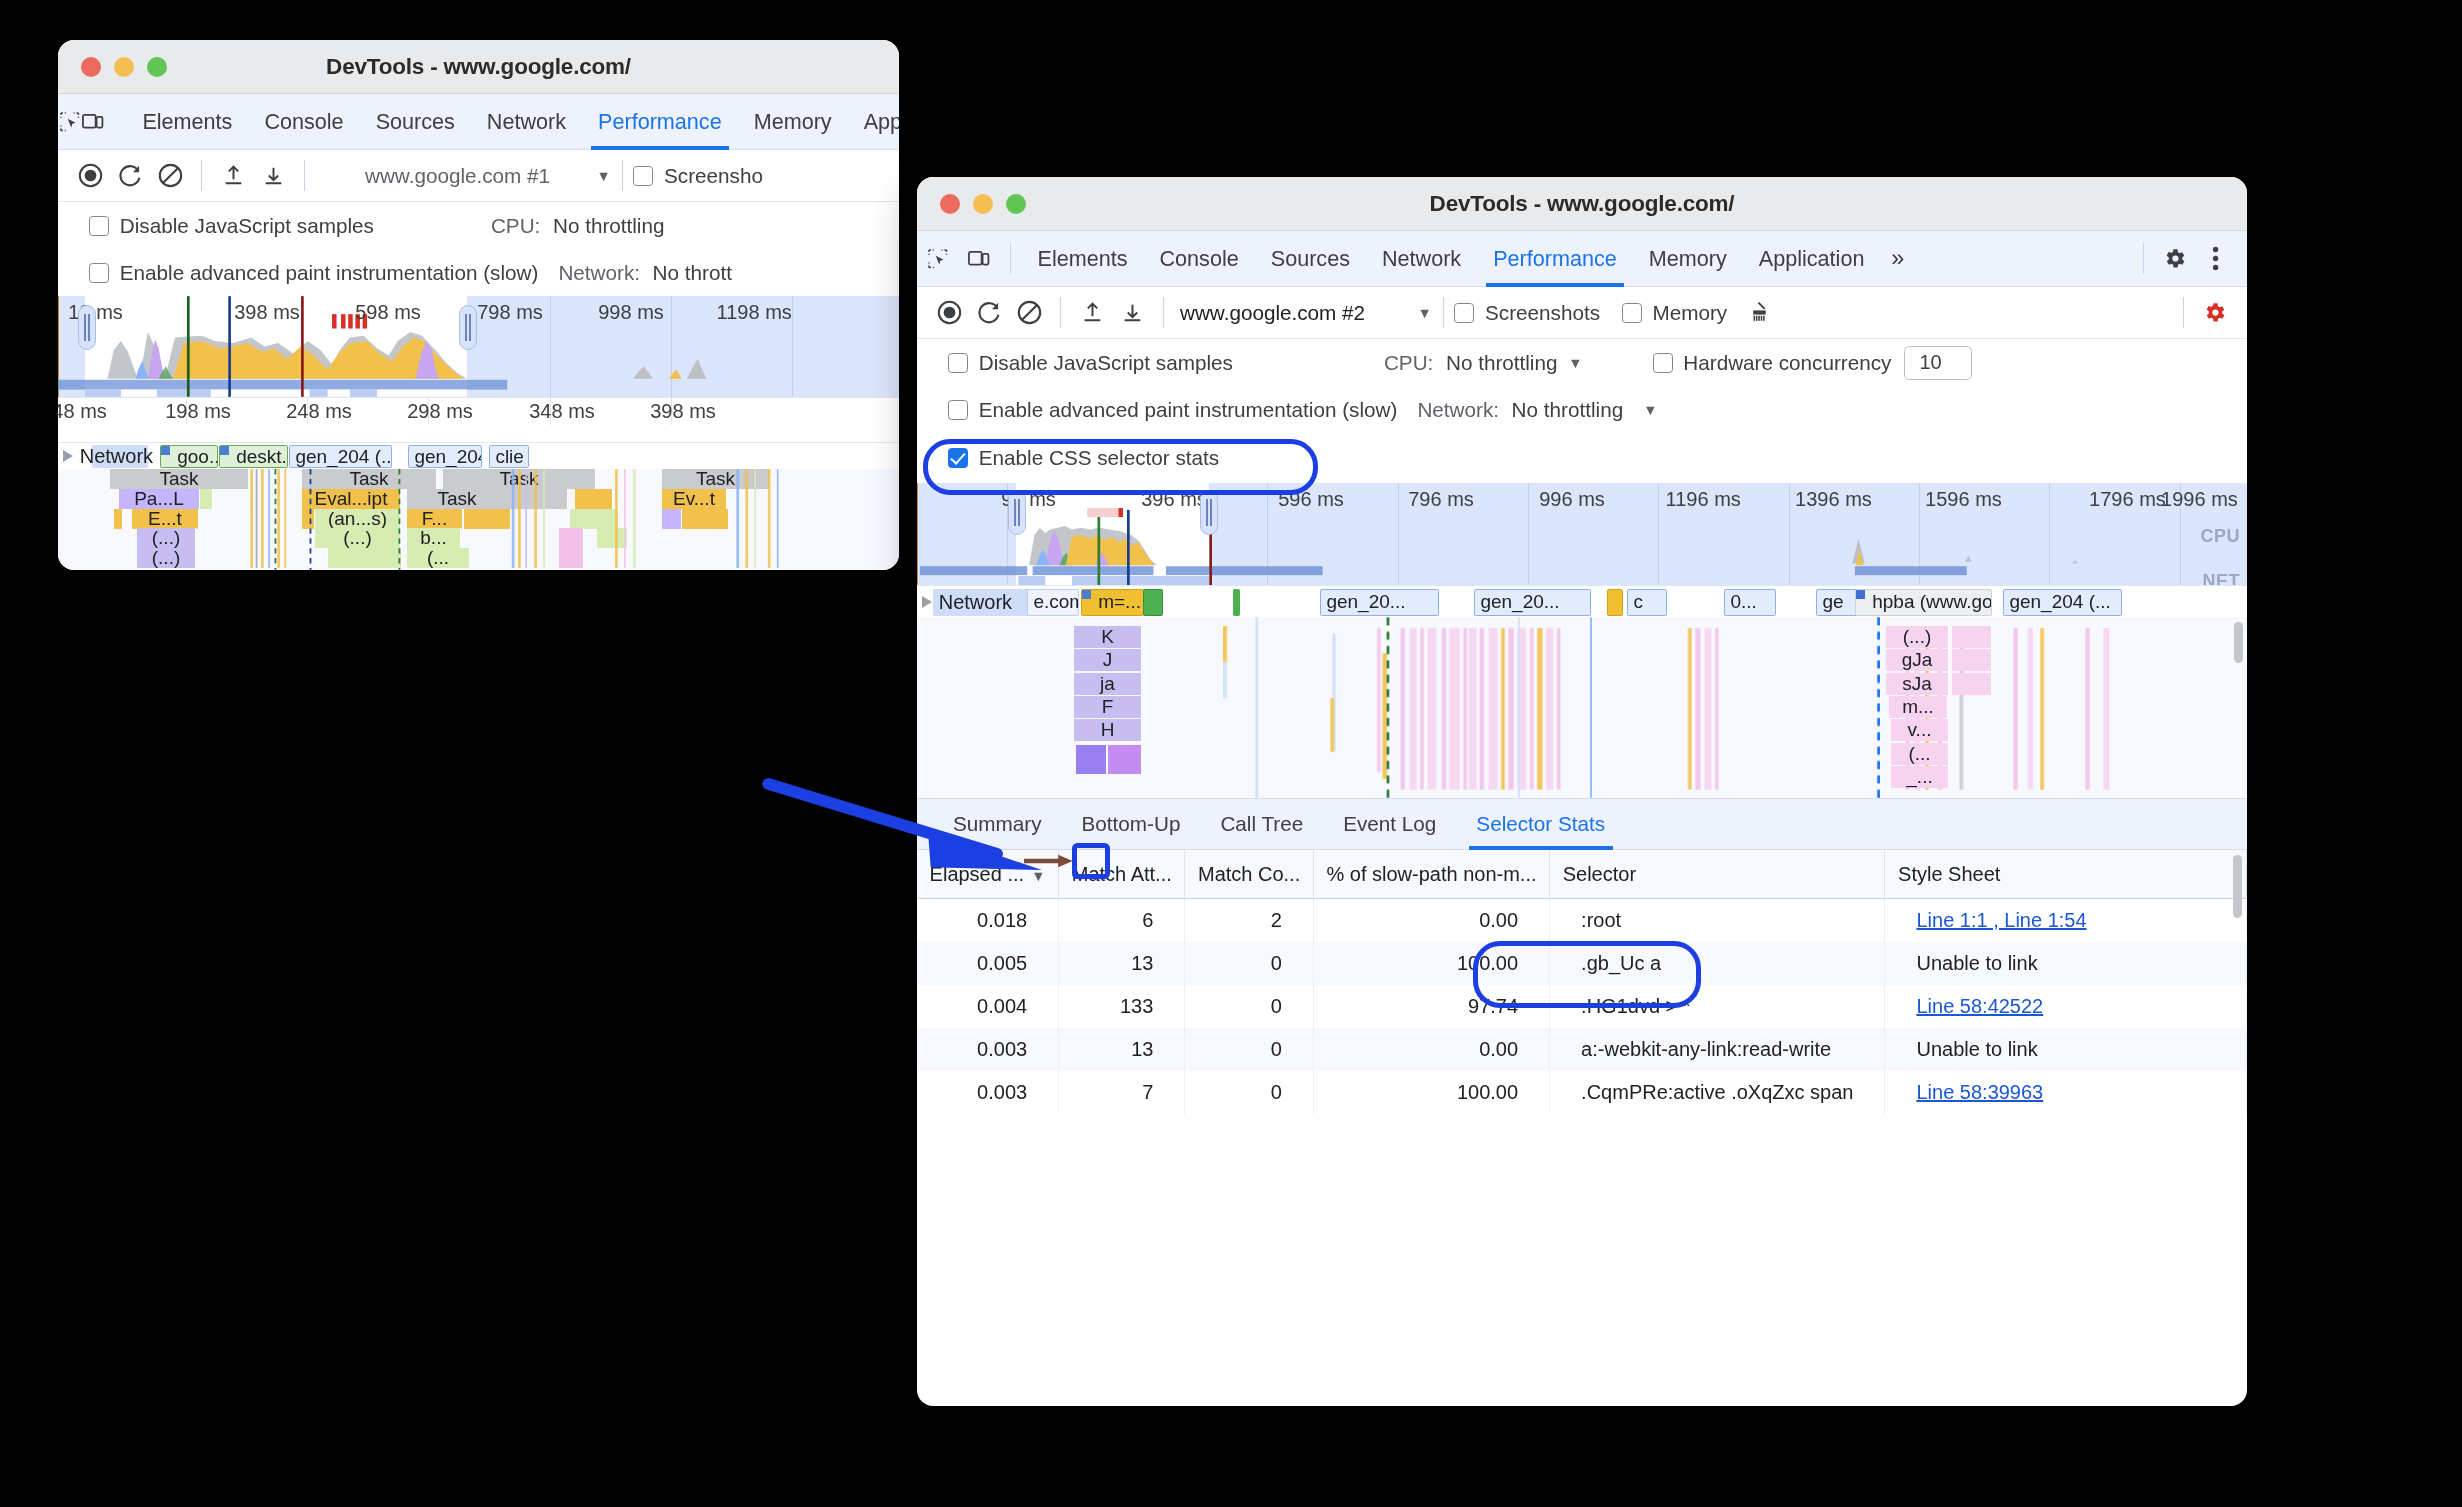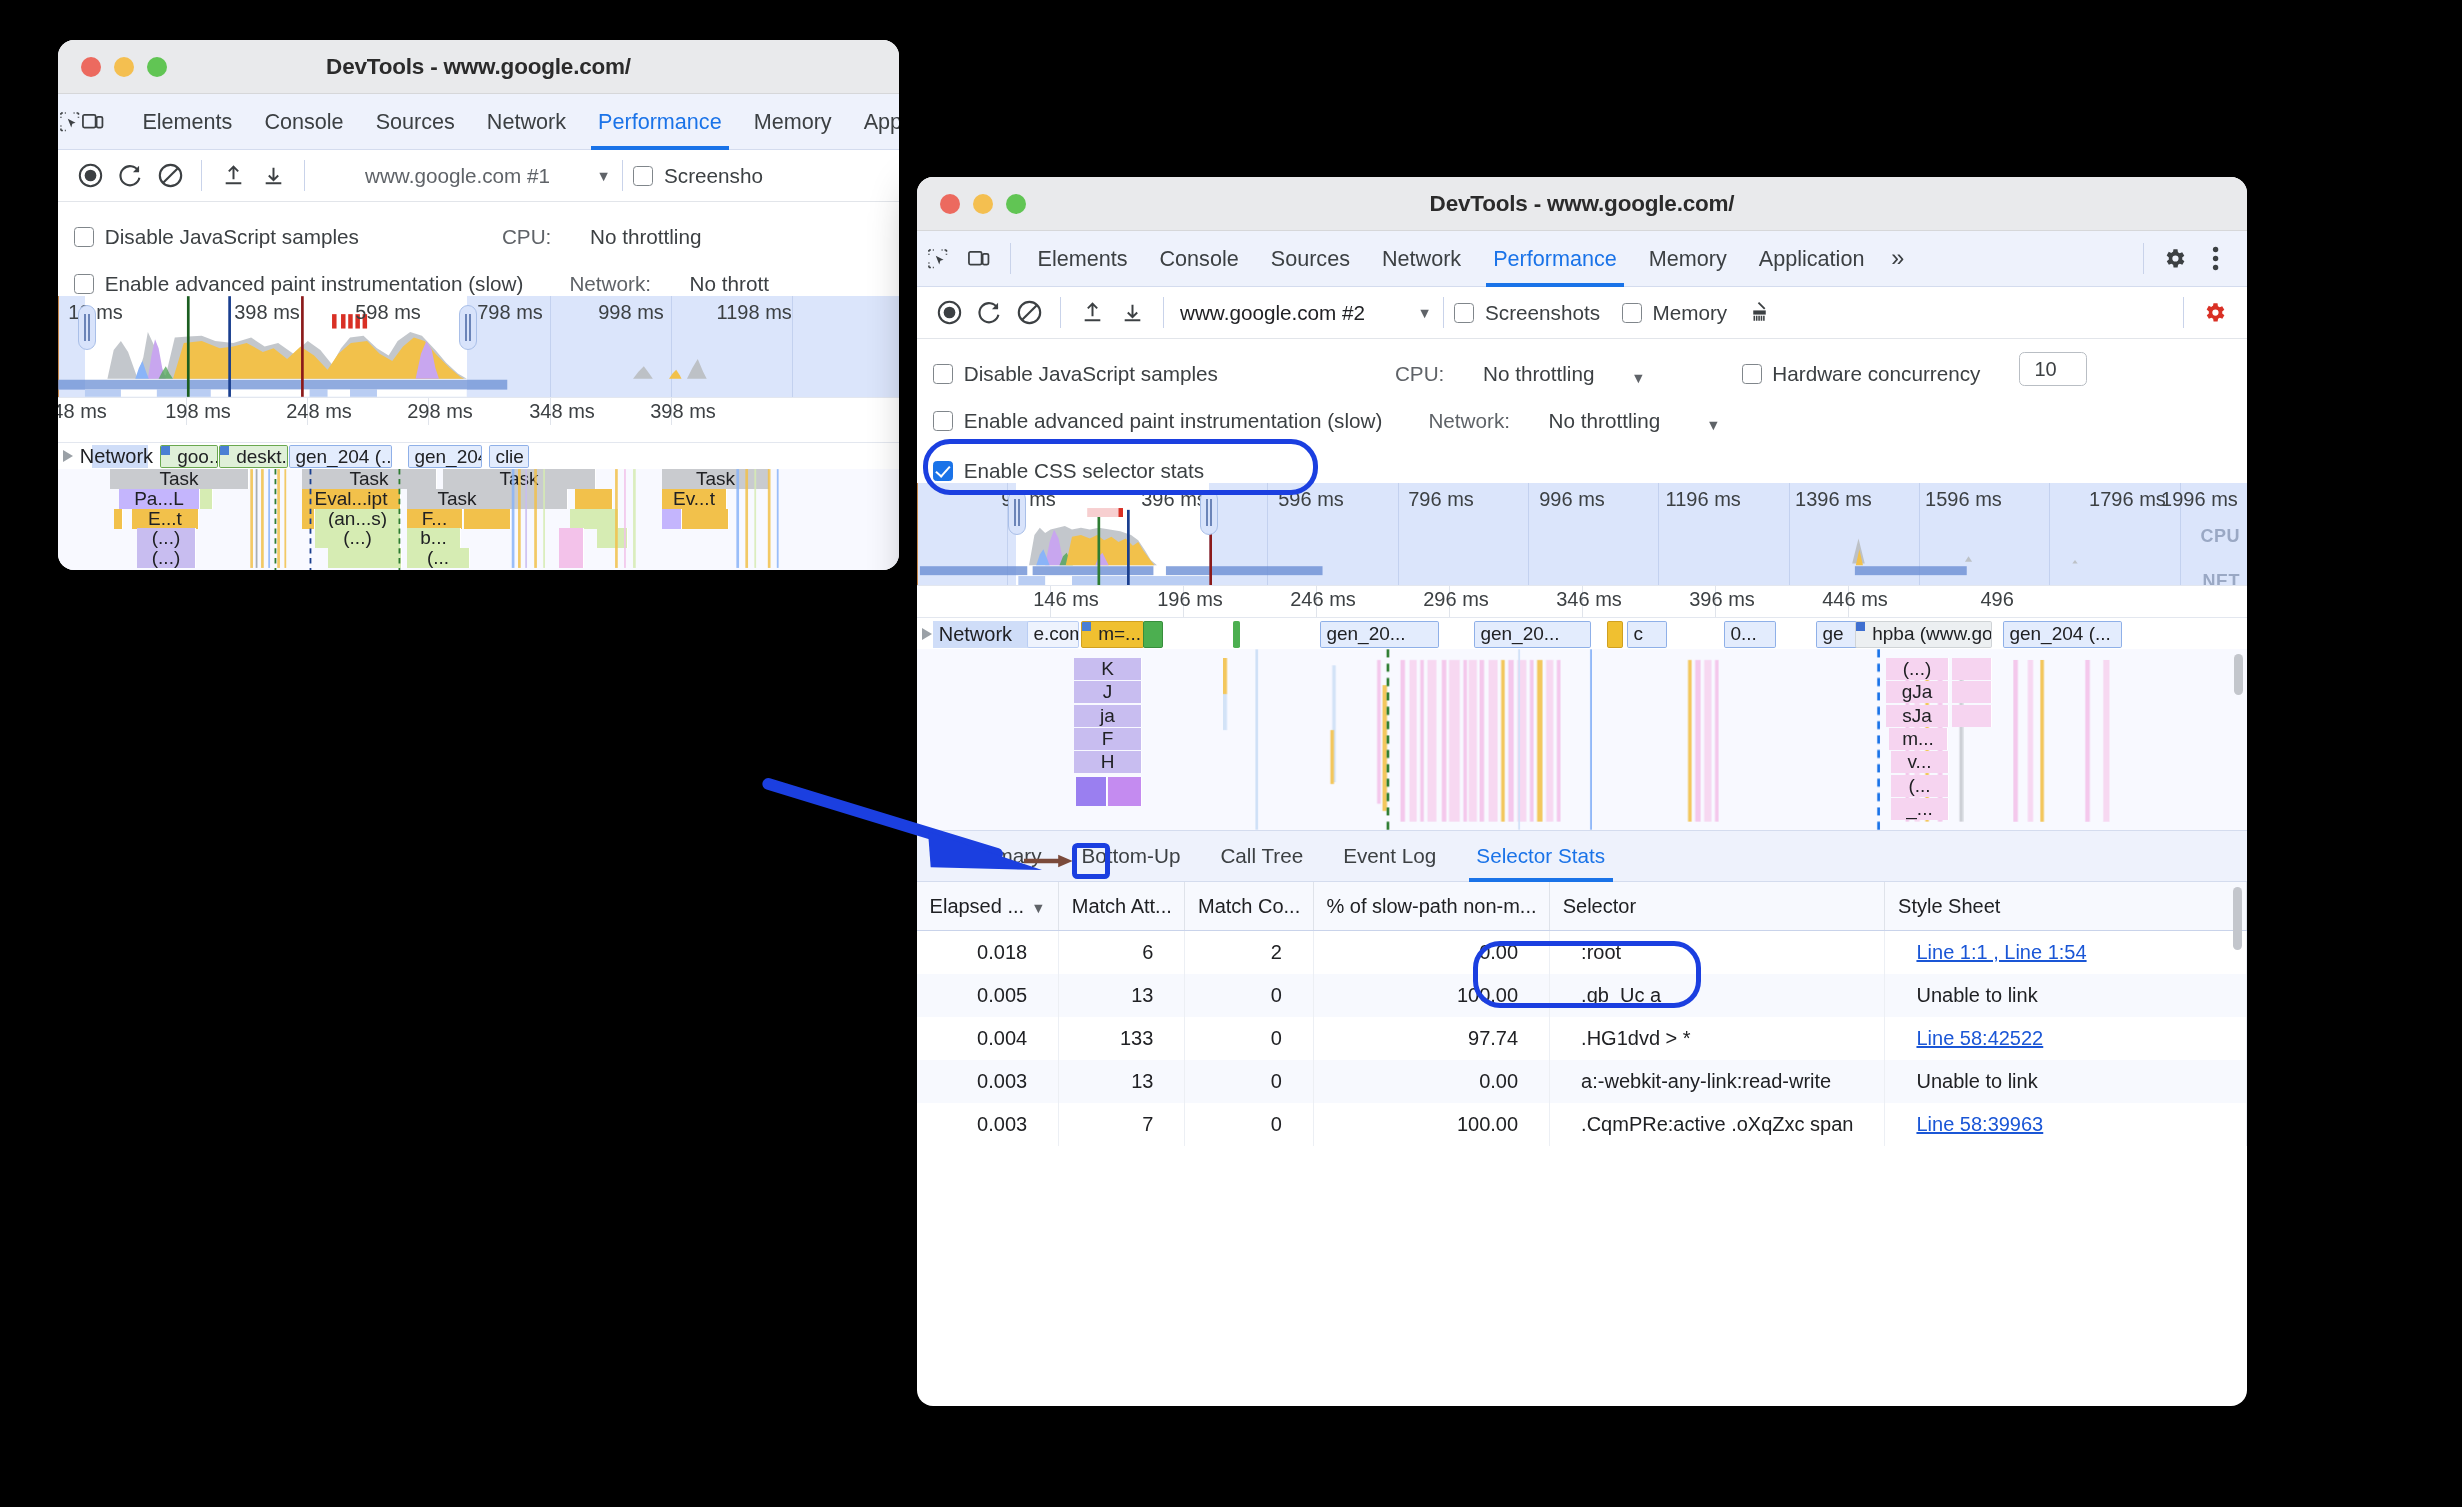--- a/index.html
+++ b/index.html
@@ -75,22 +75,22 @@
   }
   .cbx.on { background:#1a73e8; border-color:#1a73e8; position:relative; }
   .cbx.on::after{
     content:""; position:absolute; left:5.4px; top:0.9px; width:6.3px; height:11.7px;
     border:solid #fff; border-width:0 2.7px 2.7px 0; transform:rotate(42deg);
   }
   .cklabel { display:flex; align-items:center; gap:10.8px; font-size:20.7px; color:#3c4043; white-space:nowrap; }
 
   
   .setrow {
-    height: 47px; display:flex; align-items:flex-end; background:#fff;
-    padding-left: 16px; font-size:20.7px; color:#3c4043;gap:26px;
+    height: 47px; display:flex; align-items:center; background:#fff;
+    padding-left: 31px; font-size:20.7px; color:#3c4043;
   }
   .muted { color:#5f6368; }
 
   
   .overview { position:relative; background:#dbe5fb; overflow:hidden; }
   .ruler { position:absolute; top:0; left:0; right:0; height:40px; }
   .rtick { position:absolute; top:5.4px; font-size:20px; color:#3c4043; transform:translateX(-100%); padding-right:7.2px; white-space:nowrap;}
   .gridline { position:absolute; top:0; bottom:0; width:0.9px; background:#c3d1ef; }
   .ovwindow { position:absolute; top:0; bottom:0; background:#fff; }
   .ovhandle { position:absolute; width:18px; border-radius:9px; background:#d8e3fb; border:0.9px solid #a9bfe8; }
@@ -640,39 +640,20 @@
         <div class="rtick" style="left:1092px;">1596 ms</div>
         <div class="rtick" style="left:1256px;">1796 ms</div>
         <div class="rtick" style="left:1328px;">1996 ms</div>
       </div>
       <div class="sideLabel" style="top:43px;">CPU</div>
       <div class="sideLabel" style="top:88px;text-align:center;">NET</div>
       <div class="ovhandle" style="left:91px; top:7.2px; height:45px;"></div>
       <div class="ovhandle" style="left:283px; top:7.2px; height:45px;"></div>
     </div>
 
-    <div class="nettrack" style="height:32px;">
-      <div style="position:relative;height:32px;">
-        <div class="gridline" style="left:133px;background:#e0e4eb;"></div>
-        <div class="gridline" style="left:266px;background:#e0e4eb;"></div>
-        <div class="gridline" style="left:399px;background:#e0e4eb;"></div>
-        <div class="gridline" style="left:532px;background:#e0e4eb;"></div>
-        <div class="gridline" style="left:665px;background:#e0e4eb;"></div>
-        <div class="gridline" style="left:798px;background:#e0e4eb;"></div>
-        <div class="gridline" style="left:931px;background:#e0e4eb;"></div>
-        <div class="rtick" style="left:189px;top:1.8px;">146 ms</div>
-        <div class="rtick" style="left:313px;top:1.8px;">196 ms</div>
-        <div class="rtick" style="left:446px;top:1.8px;">246 ms</div>
-        <div class="rtick" style="left:579px;top:1.8px;">296 ms</div>
-        <div class="rtick" style="left:712px;top:1.8px;">346 ms</div>
-        <div class="rtick" style="left:845px;top:1.8px;">396 ms</div>
-        <div class="rtick" style="left:978px;top:1.8px;">446 ms</div>
-        <div class="rtick" style="left:1104px;top:1.8px;">496</div>
-      </div>
-    </div>
 
     <div class="nettrack" style="height:32px;">
       <div class="netrow" style="height:32px;">
         <div style="position:absolute;left:16px;top:2.7px;width:117px;height:27px;background:#cfddf8;"></div>
         <div class="netname" style="top:2.7px;height:27px;">
           <span class="tri"></span>
           <span>Network</span>
         </div>
         <div class="reqbar" style="left:110px;width:52px;top:2.7px;height:27px;border-color:#b9cdf3;background:#eef3fd;">
           <span>e.com</span>

